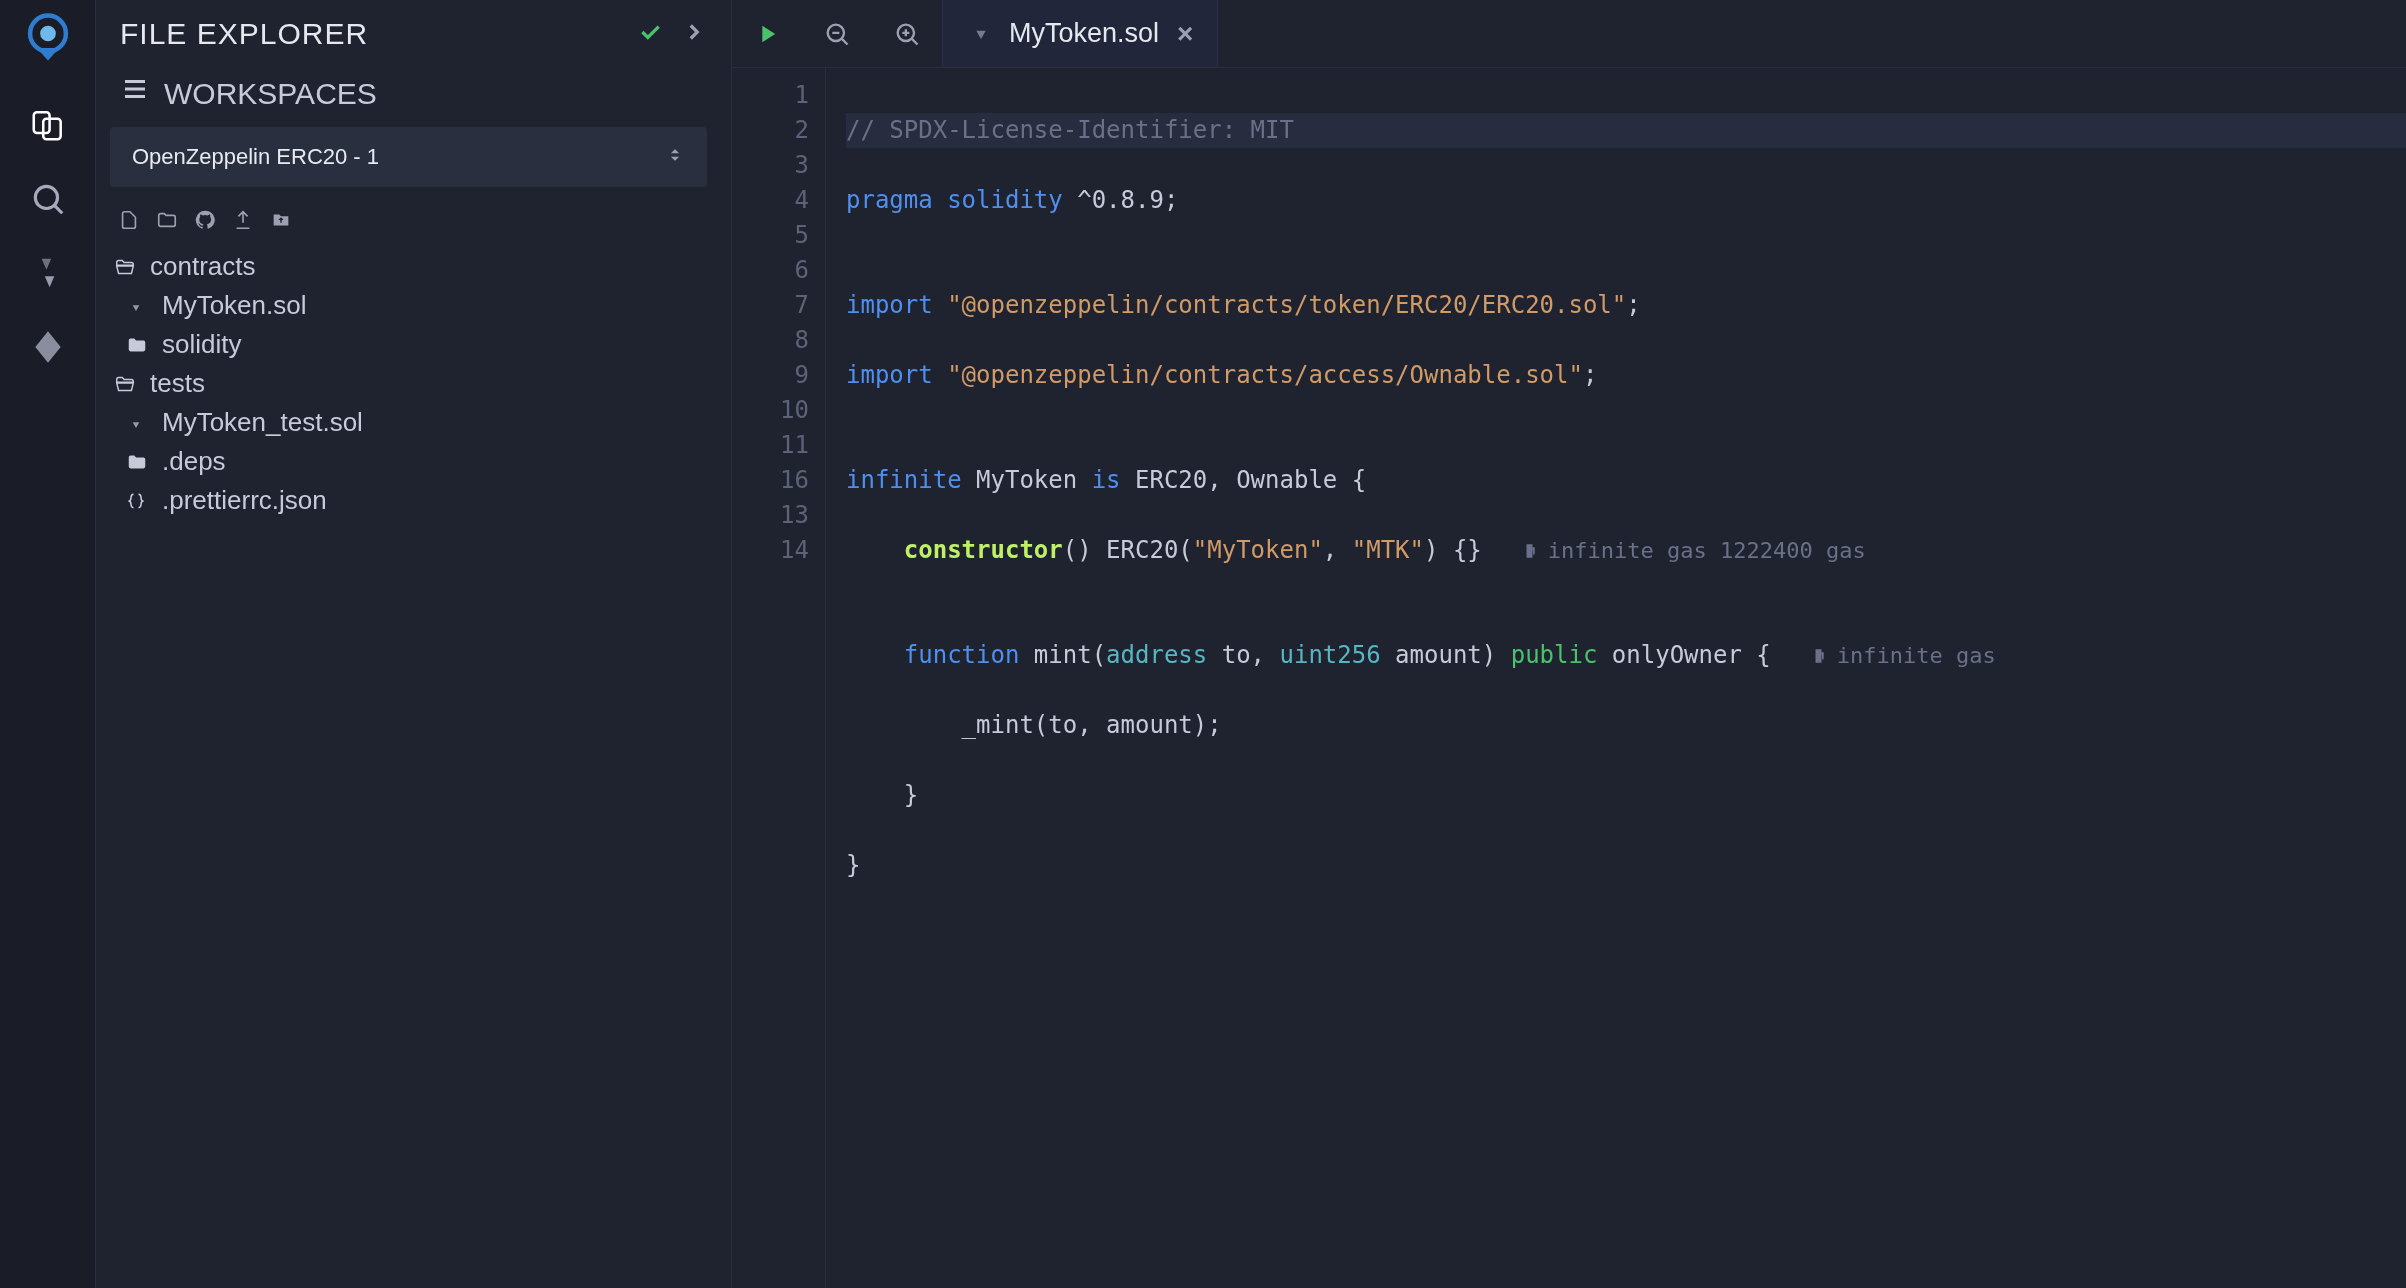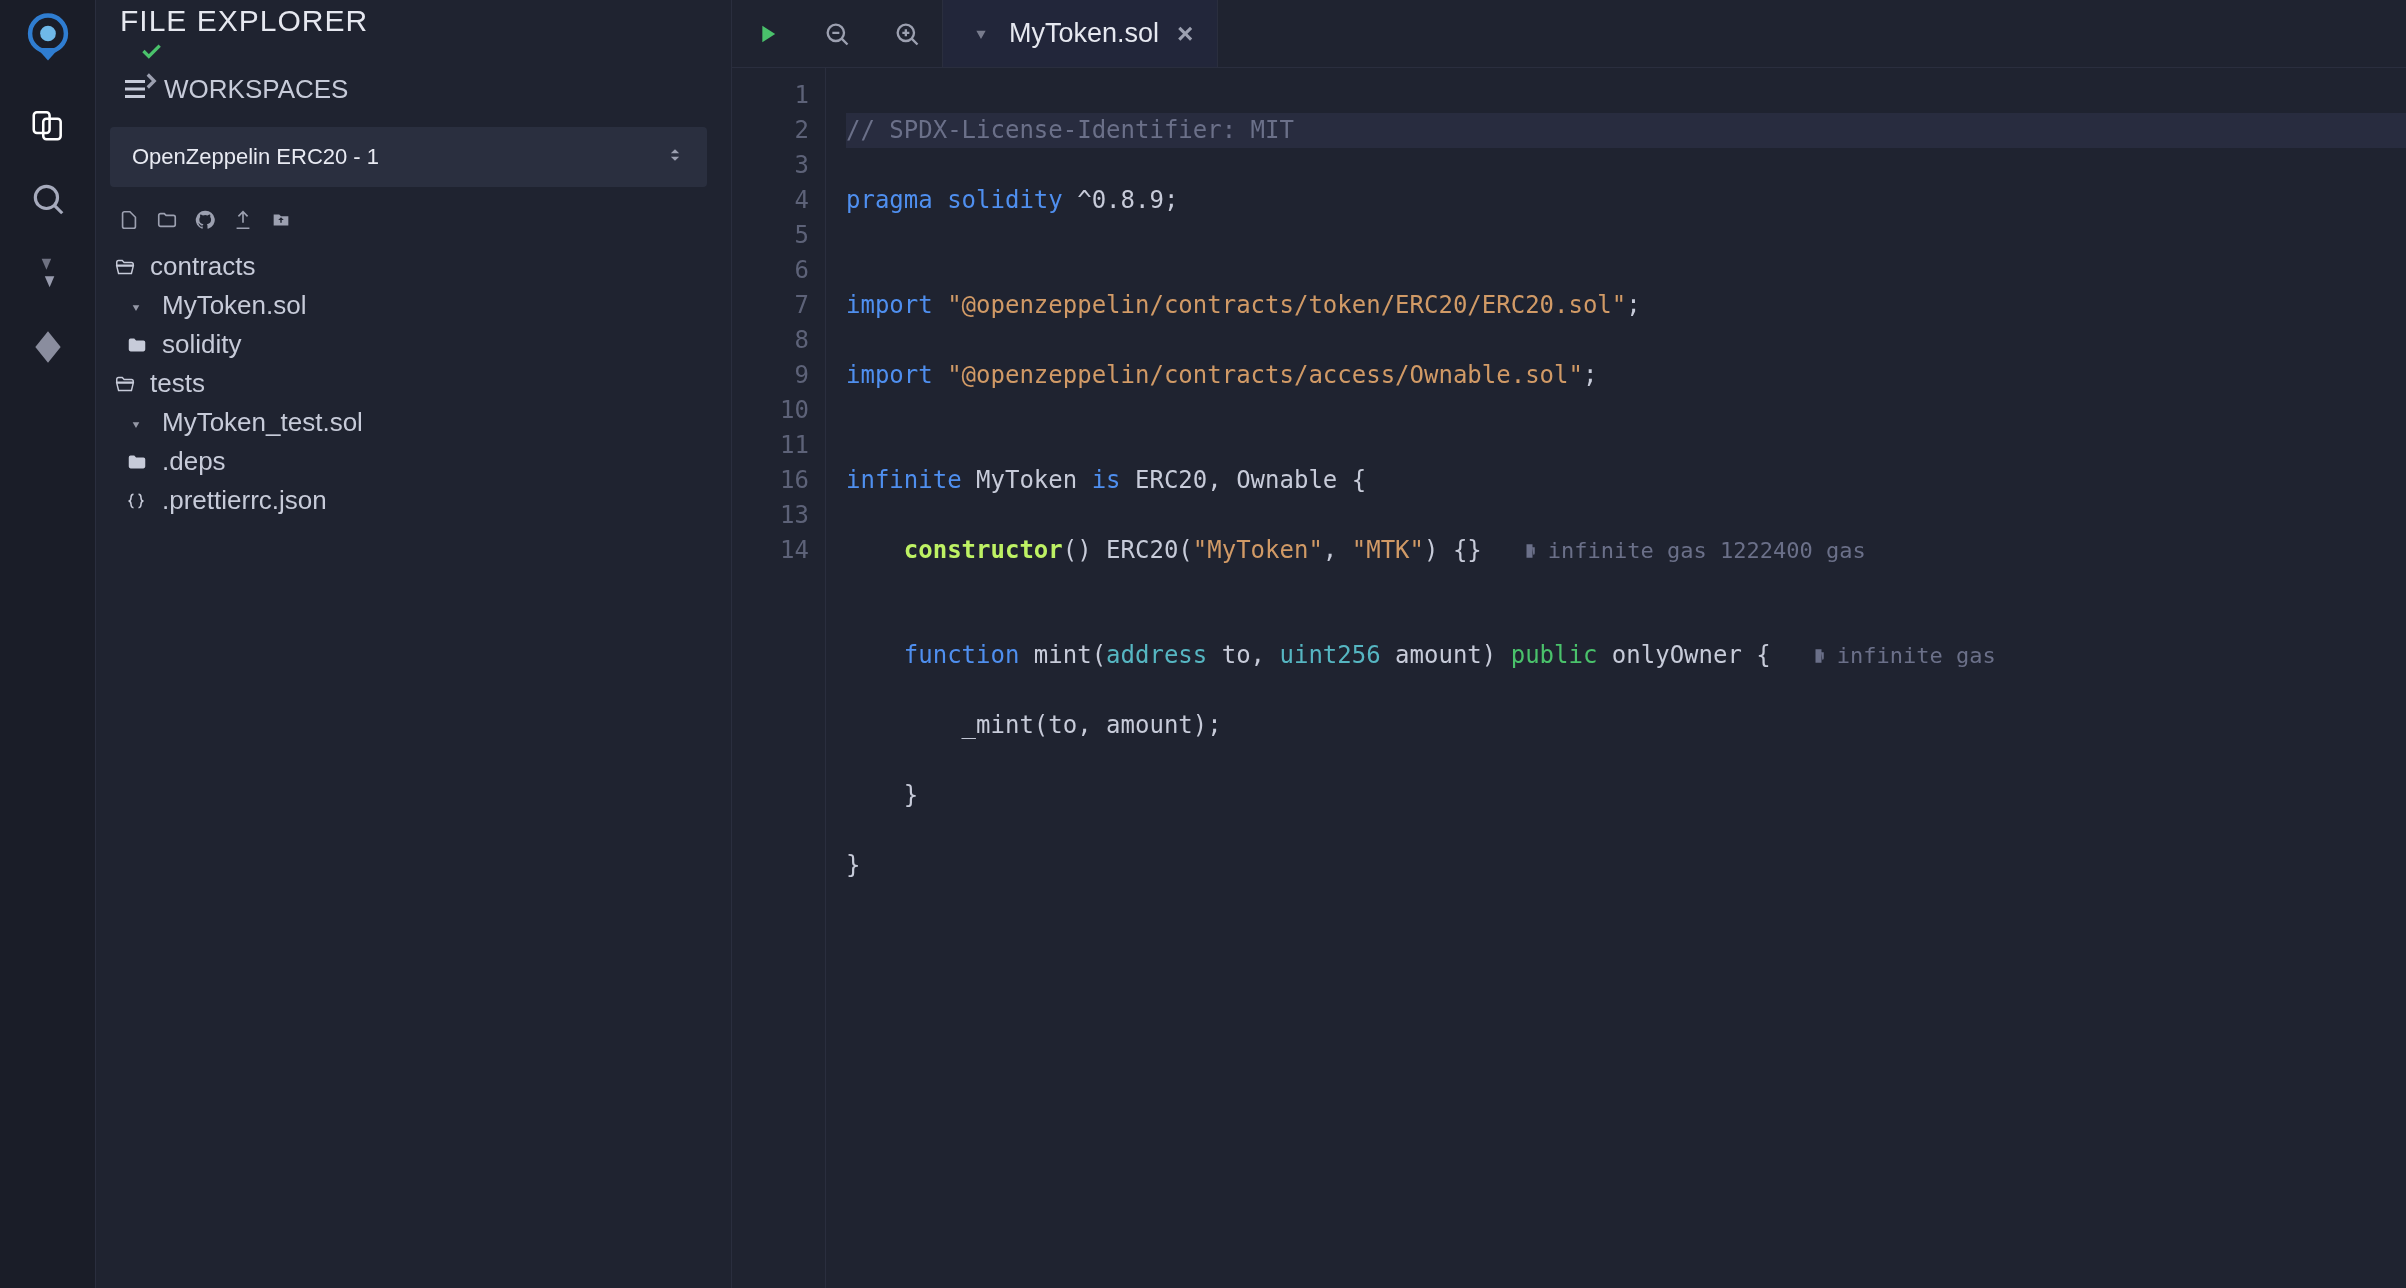--- a/index.html
+++ b/index.html
@@ -31,35 +31,34 @@
 .icon-bar .tool svg { width: 38px; height: 38px; }
 
 .side-panel {
   width: 636px;
   background: #1f2330;
   border-right: 1px solid #2a2e3e;
   display: flex; flex-direction: column;
 }
 .panel-header {
   height: 68px;
-  display: flex; align-items: flex-start;
-  padding: 4px 24px;
-  flex-direction: column;
+  display: flex; align-items: center;
+  padding: 15px 24px;
 }
 .panel-header .title {
   font-size: 30px; font-weight: 400; color: #e6e8f0; letter-spacing: 1px;
 }
 .panel-header .spacer { flex: 1; }
 .panel-header .hicon { color: #4ac26b; margin-left: 18px; cursor: pointer; }
 .panel-header .hicon.arrow { color: #9ca0b0; }
 .panel-header svg { width: 26px; height: 26px; }
 
 .ws-row {
-  display: flex; align-items: flex-start; padding: 6px 24px 16px 24px;
-  color: #c7cbd9; font-size: 26px;
+  display: flex; align-items: flex-end; padding: 6px 24px 16px 24px;
+  color: #c7cbd9; font-size: 30px;
 }
 .ws-row .ham { margin-right: 14px; cursor: pointer; }
 .ws-row svg { width: 30px; height: 30px; }
 
 .ws-select {
   margin: 0 24px 14px 14px;
   background: #2a2f3f;
   border: none;
   border-radius: 4px;
   padding: 16px 22px;

